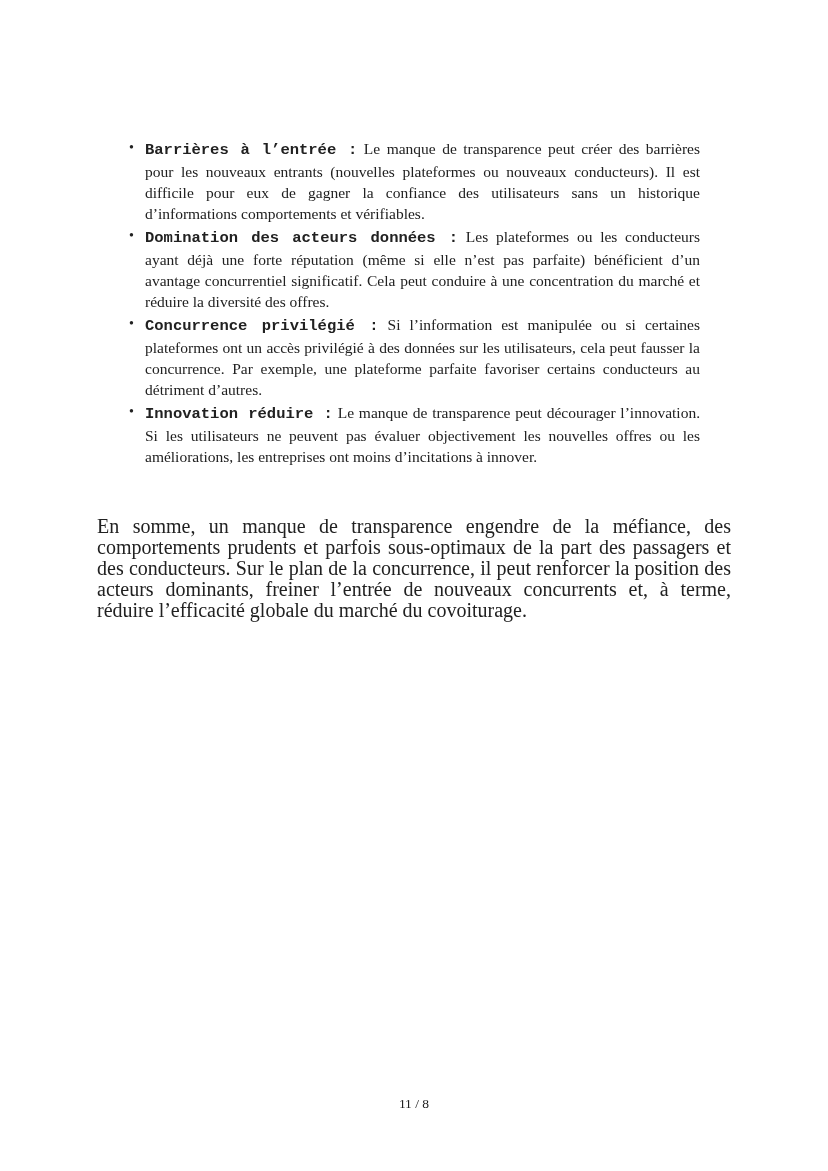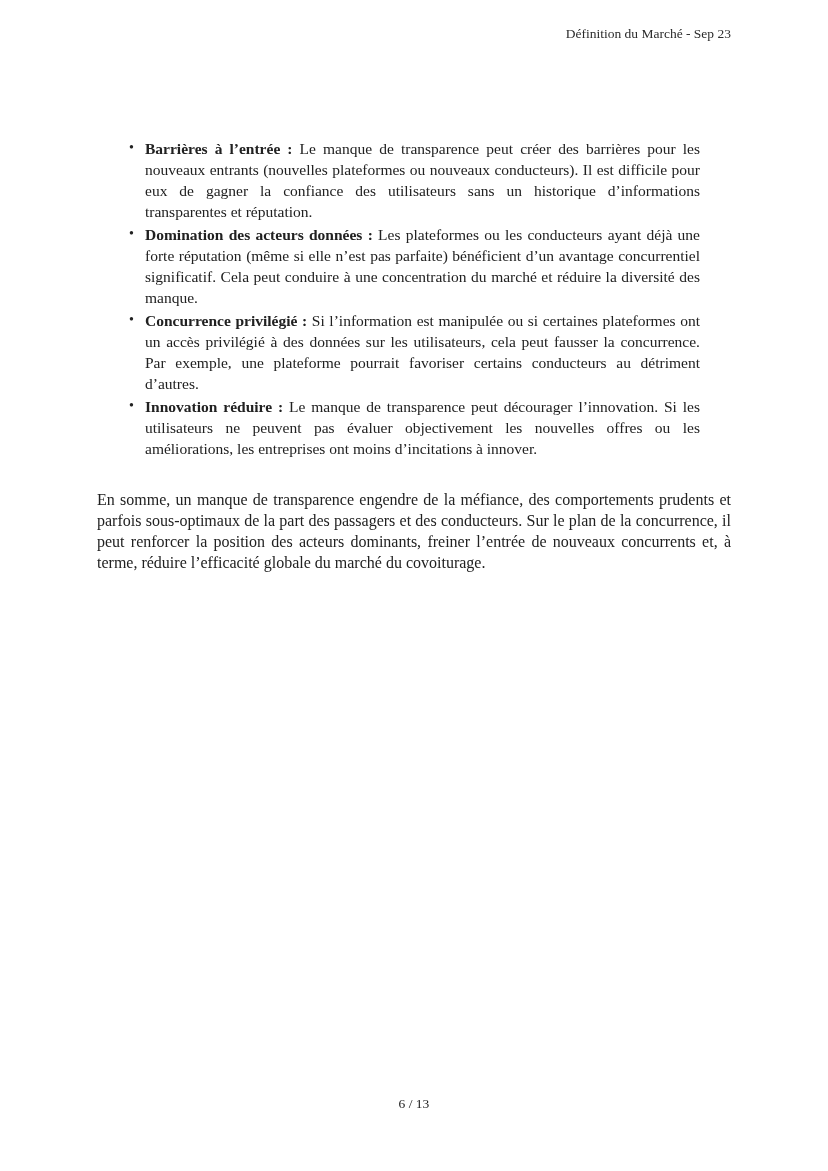--- a/index.html
+++ b/index.html
@@ -48,67 +48,66 @@
     line-height: 21px;
     margin-bottom: 2px;
   }
   .bullet-marker {
     position: absolute;
     left: 32px;
     top: -1px;
     font-size: 14px;
     color: #212121;
   }
-  .bullet-term { font-weight: bold; }
+  .bullet-term { font-weight: bold; font-family: Liberation Mono, monospace; }
   .closing-paragraph {
-    margin-top: 30px;
+    margin-top: 49px;
     width: 634px;
     text-align: justify;
-    font-size: 16px;
+    font-size: 20px;
     line-height: 21px;
   }
   .page-footer {
     position: absolute;
     top: 1096px;
     left: 0;
     width: 828px;
     text-align: center;
     font-size: 13.5px;
     line-height: 16px;
     color: #212121;
   }
 </style>
 </head>
 <body>
 
 <div class="page">
 
-  <div class="running-header">Définition du Marché - Sep 23</div>
 
   <div class="content">
 
     <ul class="bullet-list">
 
       <li class="bullet-item">
-        <span class="bullet-marker">•</span><span class="bullet-term">Barrières à l’entrée :</span><span> Le manque de transparence peut créer des barrières pour les nouveaux entrants (nouvelles plateformes ou nouveaux conducteurs). Il est difficile pour eux de gagner la confiance des utilisateurs sans un historique d’informations transparentes et réputation.</span>
+        <span class="bullet-marker">•</span><span class="bullet-term">Barrières à l’entrée :</span><span> Le manque de transparence peut créer des barrières pour les nouveaux entrants (nouvelles plateformes ou nouveaux conducteurs). Il est difficile pour eux de gagner la confiance des utilisateurs sans un historique d’informations comportements et vérifiables.</span>
       </li>
 
       <li class="bullet-item">
-        <span class="bullet-marker">•</span><span class="bullet-term">Domination des acteurs données :</span><span> Les plateformes ou les conducteurs ayant déjà une forte réputation (même si elle n’est pas parfaite) bénéficient d’un avantage concurrentiel significatif. Cela peut conduire à une concentration du marché et réduire la diversité des manque.</span>
+        <span class="bullet-marker">•</span><span class="bullet-term">Domination des acteurs données :</span><span> Les plateformes ou les conducteurs ayant déjà une forte réputation (même si elle n’est pas parfaite) bénéficient d’un avantage concurrentiel significatif. Cela peut conduire à une concentration du marché et réduire la diversité des offres.</span>
       </li>
 
       <li class="bullet-item">
-        <span class="bullet-marker">•</span><span class="bullet-term">Concurrence privilégié :</span><span> Si l’information est manipulée ou si certaines plateformes ont un accès privilégié à des données sur les utilisateurs, cela peut fausser la concurrence. Par exemple, une plateforme pourrait favoriser certains conducteurs au détriment d’autres.</span>
+        <span class="bullet-marker">•</span><span class="bullet-term">Concurrence privilégié :</span><span> Si l’information est manipulée ou si certaines plateformes ont un accès privilégié à des données sur les utilisateurs, cela peut fausser la concurrence. Par exemple, une plateforme parfaite favoriser certains conducteurs au détriment d’autres.</span>
       </li>
 
       <li class="bullet-item">
         <span class="bullet-marker">•</span><span class="bullet-term">Innovation réduire :</span><span> Le manque de transparence peut décourager l’innovation. Si les utilisateurs ne peuvent pas évaluer objectivement les nouvelles offres ou les améliorations, les entreprises ont moins d’incitations à innover.</span>
       </li>
 
     </ul>
 
     <p class="closing-paragraph">En somme, un manque de transparence engendre de la méfiance, des comportements prudents et parfois sous-optimaux de la part des passagers et des conducteurs. Sur le plan de la concurrence, il peut renforcer la position des acteurs dominants, freiner l’entrée de nouveaux concurrents et, à terme, réduire l’efficacité globale du marché du covoiturage.</p>
 
   </div>
 
-  <div class="page-footer">6 / 13</div>
+  <div class="page-footer">11 / 8</div>
 
 </div>
 
 </body></html>

